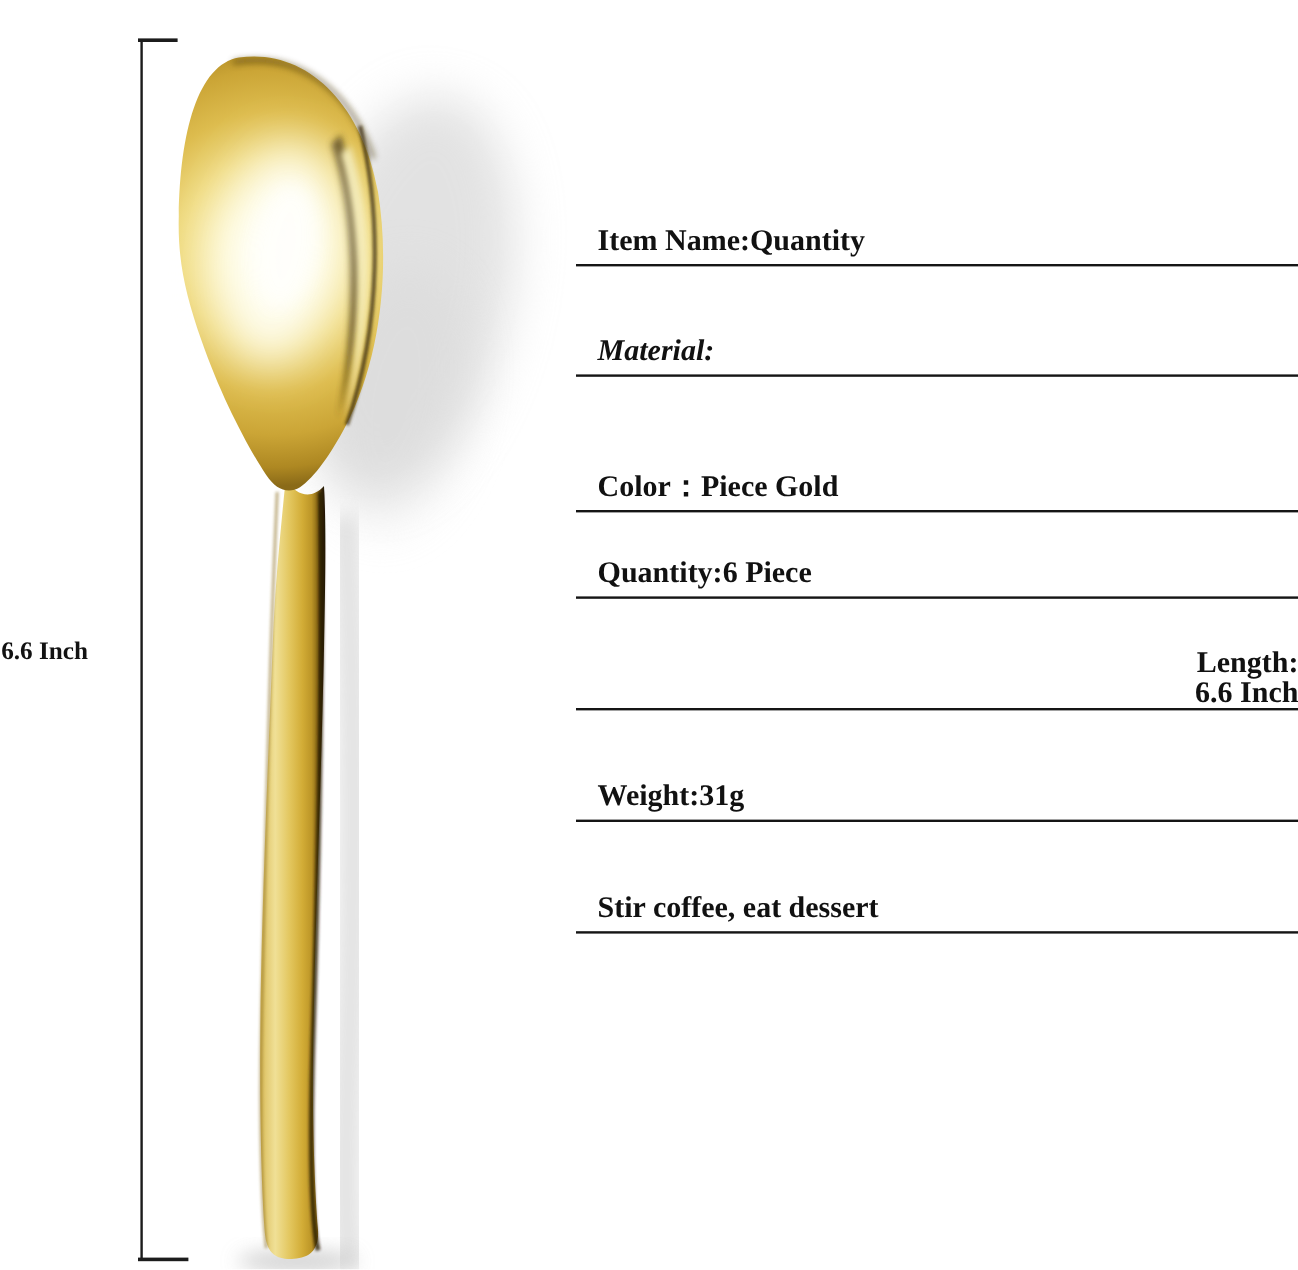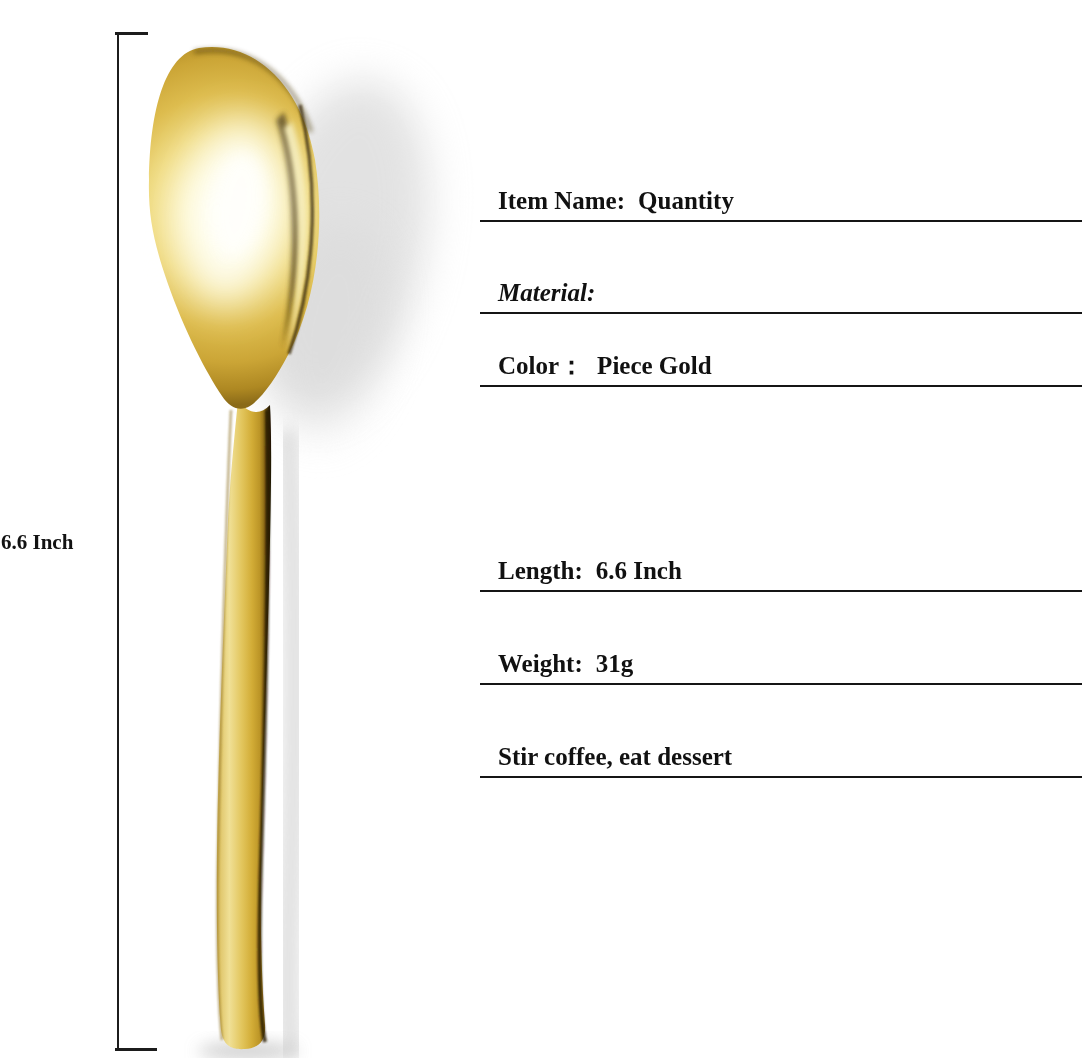--- a/index.html
+++ b/index.html
@@ -50,34 +50,33 @@
   }
   
   .spec-row {
     position: absolute;
     left: 480px;
     right: 0;
     height: 43px;
     border-bottom: 2px solid #151515;
     display: flex;
     align-items: flex-end;
-    gap: 13px;
     padding: 0 0 7px 18px;
     box-sizing: content-box;
     font-size: 25px;
     font-weight: bold;
     color: #111111;
     line-height: 1;
     white-space: nowrap;
   }
   .spec-row-1 { top: 170px; }
   .spec-row-2 { top: 262px; font-style: italic; }
-  .spec-row-3 { top: 335px; }
+  .spec-row-3 { top: 375px; }
   .spec-row-4 { top: 447px; }
-  .spec-row-5 { top: 540px; }
+  .spec-row-5 { top: 540px; flex-direction: column; }
   .spec-row-6 { top: 633px; text-align: center; }
   .spec-row-7 { top: 726px; }
 </style>
 </head>
 <body>
 
 <div id="canvas">
 
   <svg id="spoon-svg" viewBox="0 0 480 1058" xmlns="http://www.w3.org/2000/svg" aria-hidden="true">
     <defs>
@@ -175,20 +174,24 @@
     <span>Item Name:</span>
     <span>Quantity</span>
   </div>
   <div class="spec-row spec-row-2">
     <span>Material:</span>
   </div>
   <div class="spec-row spec-row-3">
     <span>Color：</span>
     <span>Piece Gold</span>
   </div>
+  <div class="spec-row spec-row-4">
+    <span>Quantity:</span>
+    <span>6 Piece</span>
+  </div>
   <div class="spec-row spec-row-5">
     <span>Length:</span>
     <span>6.6 Inch</span>
   </div>
   <div class="spec-row spec-row-6">
     <span>Weight:</span>
     <span>31g</span>
   </div>
   <div class="spec-row spec-row-7">
     <span>Stir coffee, eat dessert</span>

